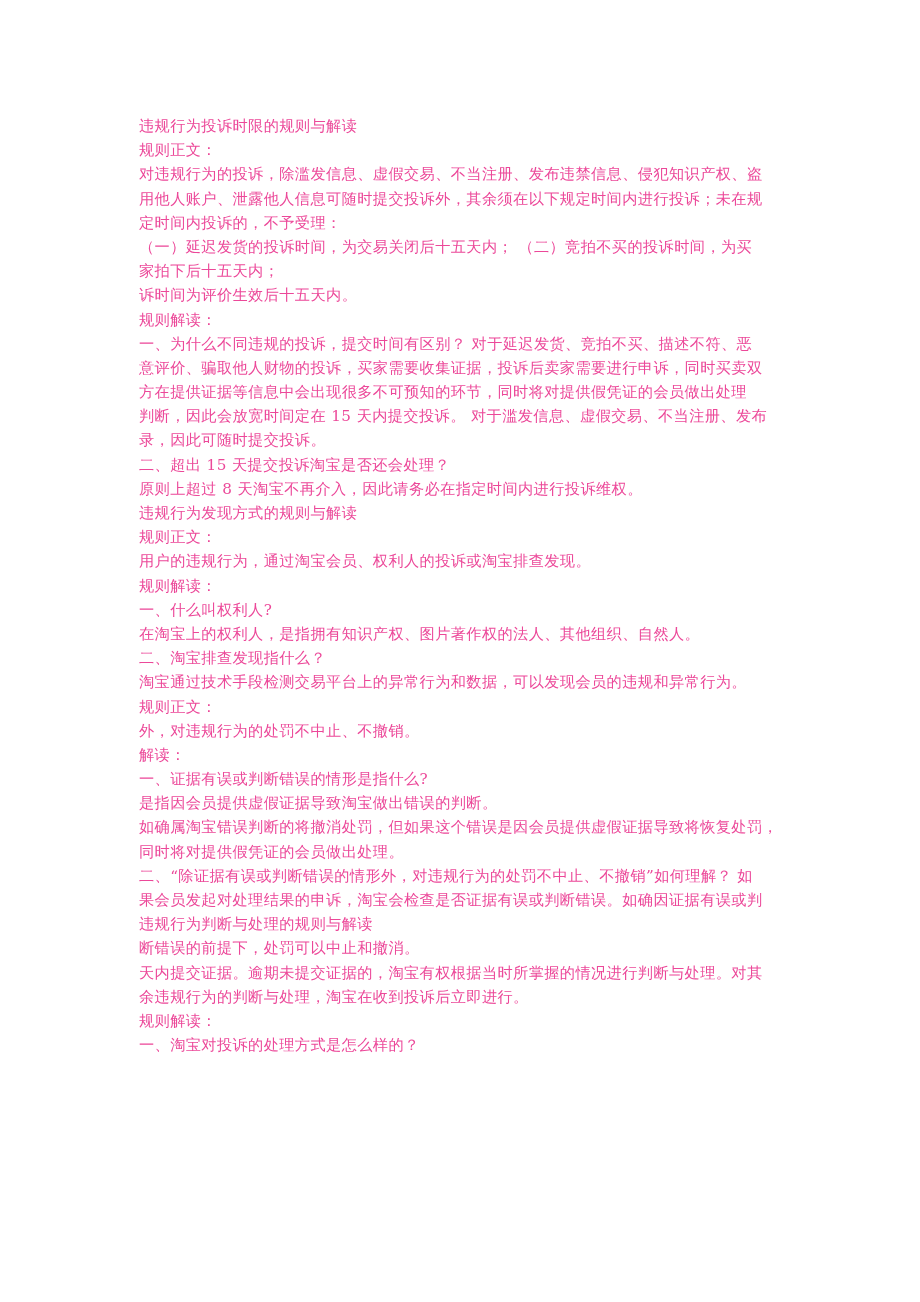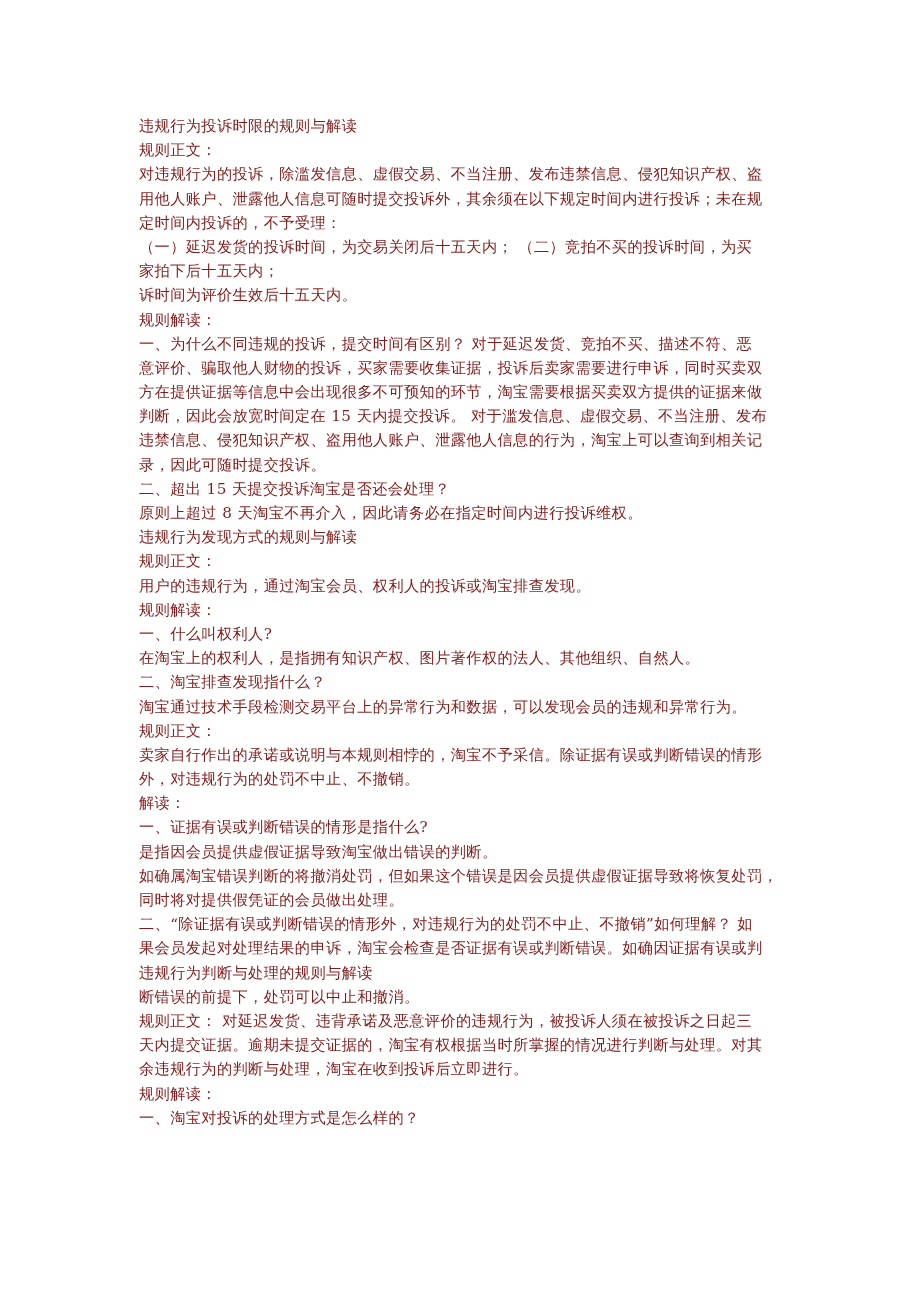--- a/index.html
+++ b/index.html
@@ -14,21 +14,21 @@
       overflow: hidden;
     }
     .page {
       position: absolute;
       left: 139px;
       top: 114px;
       width: 660px;
       font-family: "DejaVu Serif", "Liberation Serif", serif;
       font-size: 15.2px;
       line-height: 24.2px;
-      color: #7f1d1d;
+      color: #ec4899;
       letter-spacing: 0.4px;
     }
     .line {
       display: block;
       white-space: nowrap;
       height: 24.2px;
     }
   </style>
 </head>
 <body>
@@ -38,44 +38,41 @@
   <span class="line">规则正文：</span>
   <span class="line">对违规行为的投诉，除滥发信息、虚假交易、不当注册、发布违禁信息、侵犯知识产权、盗</span>
   <span class="line">用他人账户、泄露他人信息可随时提交投诉外，其余须在以下规定时间内进行投诉；未在规</span>
   <span class="line">定时间内投诉的，不予受理：</span>
   <span class="line">（一）延迟发货的投诉时间，为交易关闭后十五天内；  （二）竞拍不买的投诉时间，为买</span>
   <span class="line">家拍下后十五天内；</span>
   <span class="line">诉时间为评价生效后十五天内。</span>
   <span class="line">规则解读：</span>
   <span class="line">一、为什么不同违规的投诉，提交时间有区别？ 对于延迟发货、竞拍不买、描述不符、恶</span>
   <span class="line">意评价、骗取他人财物的投诉，买家需要收集证据，投诉后卖家需要进行申诉，同时买卖双</span>
-  <span class="line">方在提供证据等信息中会出现很多不可预知的环节，淘宝需要根据买卖双方提供的证据来做</span>
+  <span class="line">方在提供证据等信息中会出现很多不可预知的环节，同时将对提供假凭证的会员做出处理</span>
   <span class="line">判断，因此会放宽时间定在 15 天内提交投诉。 对于滥发信息、虚假交易、不当注册、发布</span>
-  <span class="line">违禁信息、侵犯知识产权、盗用他人账户、泄露他人信息的行为，淘宝上可以查询到相关记</span>
   <span class="line">录，因此可随时提交投诉。</span>
   <span class="line">二、超出 15 天提交投诉淘宝是否还会处理？</span>
   <span class="line">原则上超过 8 天淘宝不再介入，因此请务必在指定时间内进行投诉维权。</span>
   <span class="line">违规行为发现方式的规则与解读</span>
   <span class="line"> 规则正文：</span>
   <span class="line">用户的违规行为，通过淘宝会员、权利人的投诉或淘宝排查发现。</span>
   <span class="line">规则解读：</span>
   <span class="line">一、什么叫权利人?</span>
   <span class="line">在淘宝上的权利人，是指拥有知识产权、图片著作权的法人、其他组织、自然人。</span>
   <span class="line">二、淘宝排查发现指什么？</span>
   <span class="line">淘宝通过技术手段检测交易平台上的异常行为和数据，可以发现会员的违规和异常行为。</span>
   <span class="line"> 规则正文：</span>
-  <span class="line">卖家自行作出的承诺或说明与本规则相悖的，淘宝不予采信。除证据有误或判断错误的情形</span>
   <span class="line">外，对违规行为的处罚不中止、不撤销。</span>
   <span class="line">解读：</span>
   <span class="line">一、证据有误或判断错误的情形是指什么?</span>
   <span class="line">是指因会员提供虚假证据导致淘宝做出错误的判断。</span>
   <span class="line">如确属淘宝错误判断的将撤消处罚，但如果这个错误是因会员提供虚假证据导致将恢复处罚，</span>
   <span class="line">同时将对提供假凭证的会员做出处理。</span>
   <span class="line">二、“除证据有误或判断错误的情形外，对违规行为的处罚不中止、不撤销”如何理解？ 如</span>
   <span class="line">果会员发起对处理结果的申诉，淘宝会检查是否证据有误或判断错误。如确因证据有误或判</span>
   <span class="line"> 违规行为判断与处理的规则与解读</span>
   <span class="line">断错误的前提下，处罚可以中止和撤消。</span>
-  <span class="line">规则正文： 对延迟发货、违背承诺及恶意评价的违规行为，被投诉人须在被投诉之日起三</span>
   <span class="line">天内提交证据。逾期未提交证据的，淘宝有权根据当时所掌握的情况进行判断与处理。对其</span>
   <span class="line">余违规行为的判断与处理，淘宝在收到投诉后立即进行。</span>
   <span class="line">规则解读：</span>
   <span class="line">一、淘宝对投诉的处理方式是怎么样的？</span>
 </div>
 
 </body></html>

